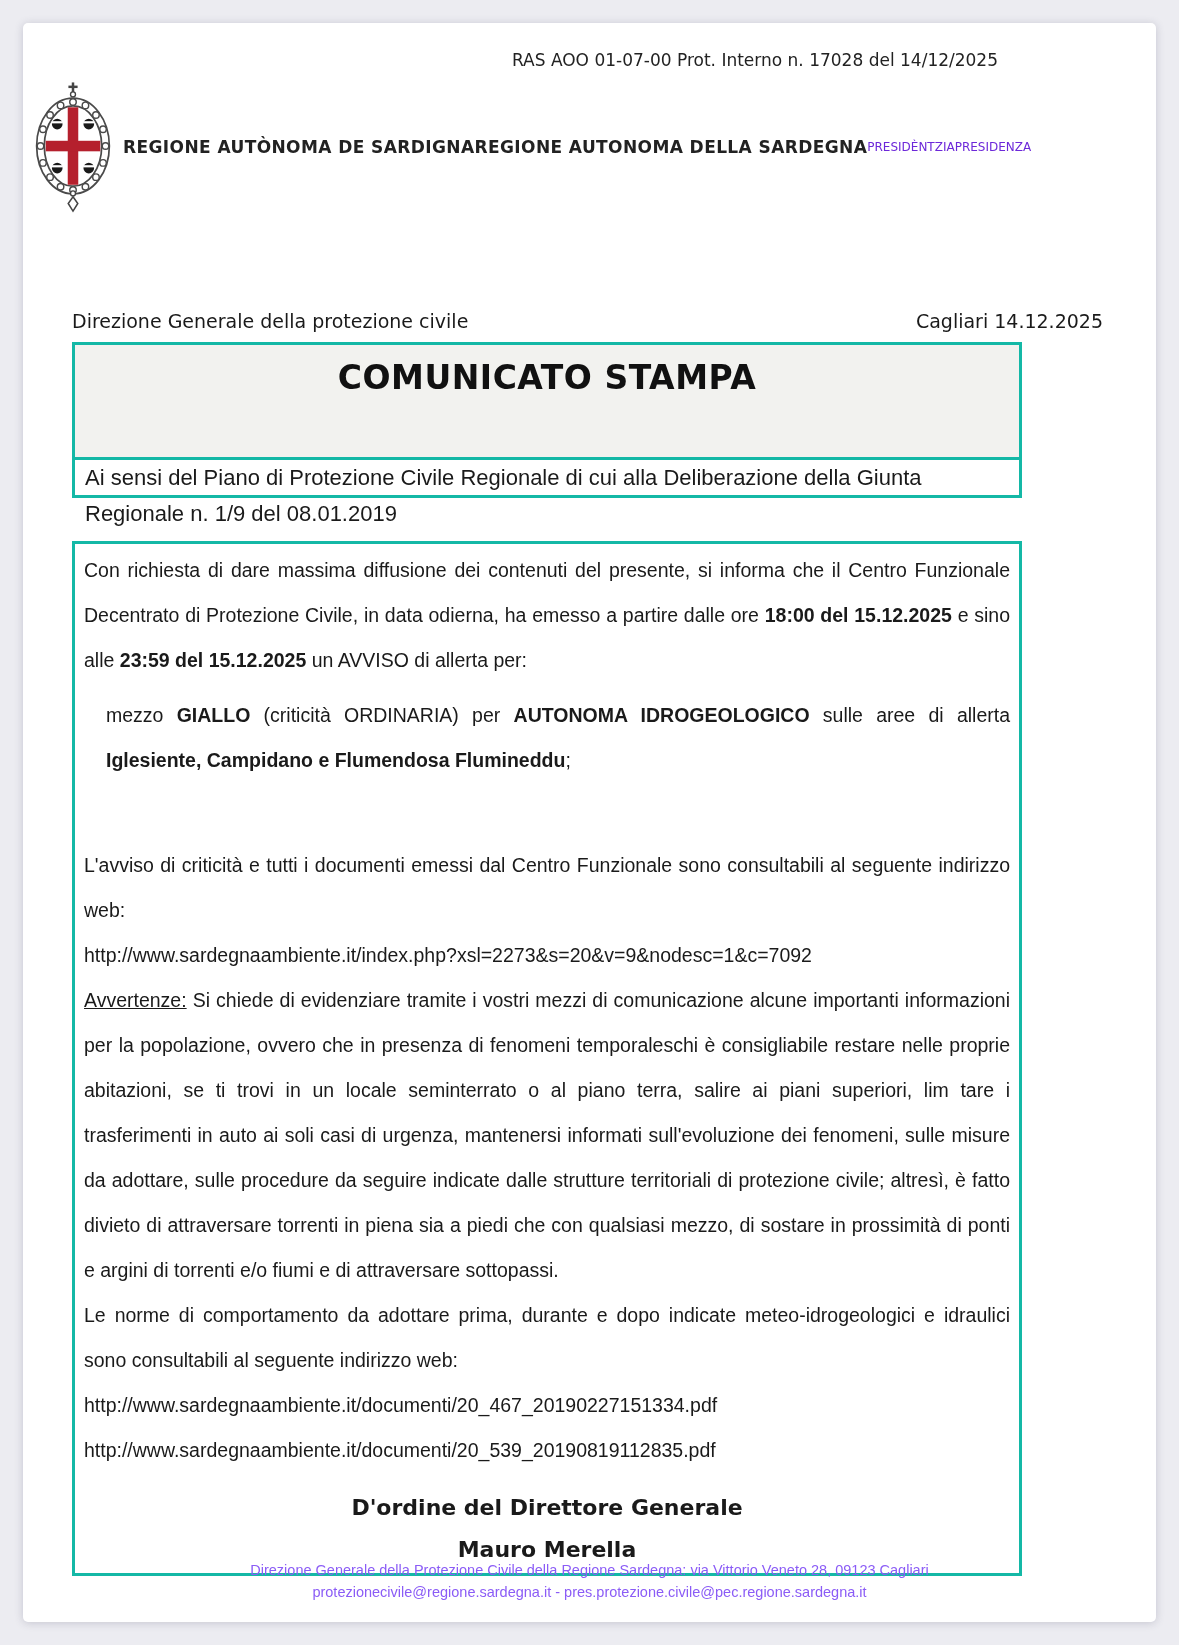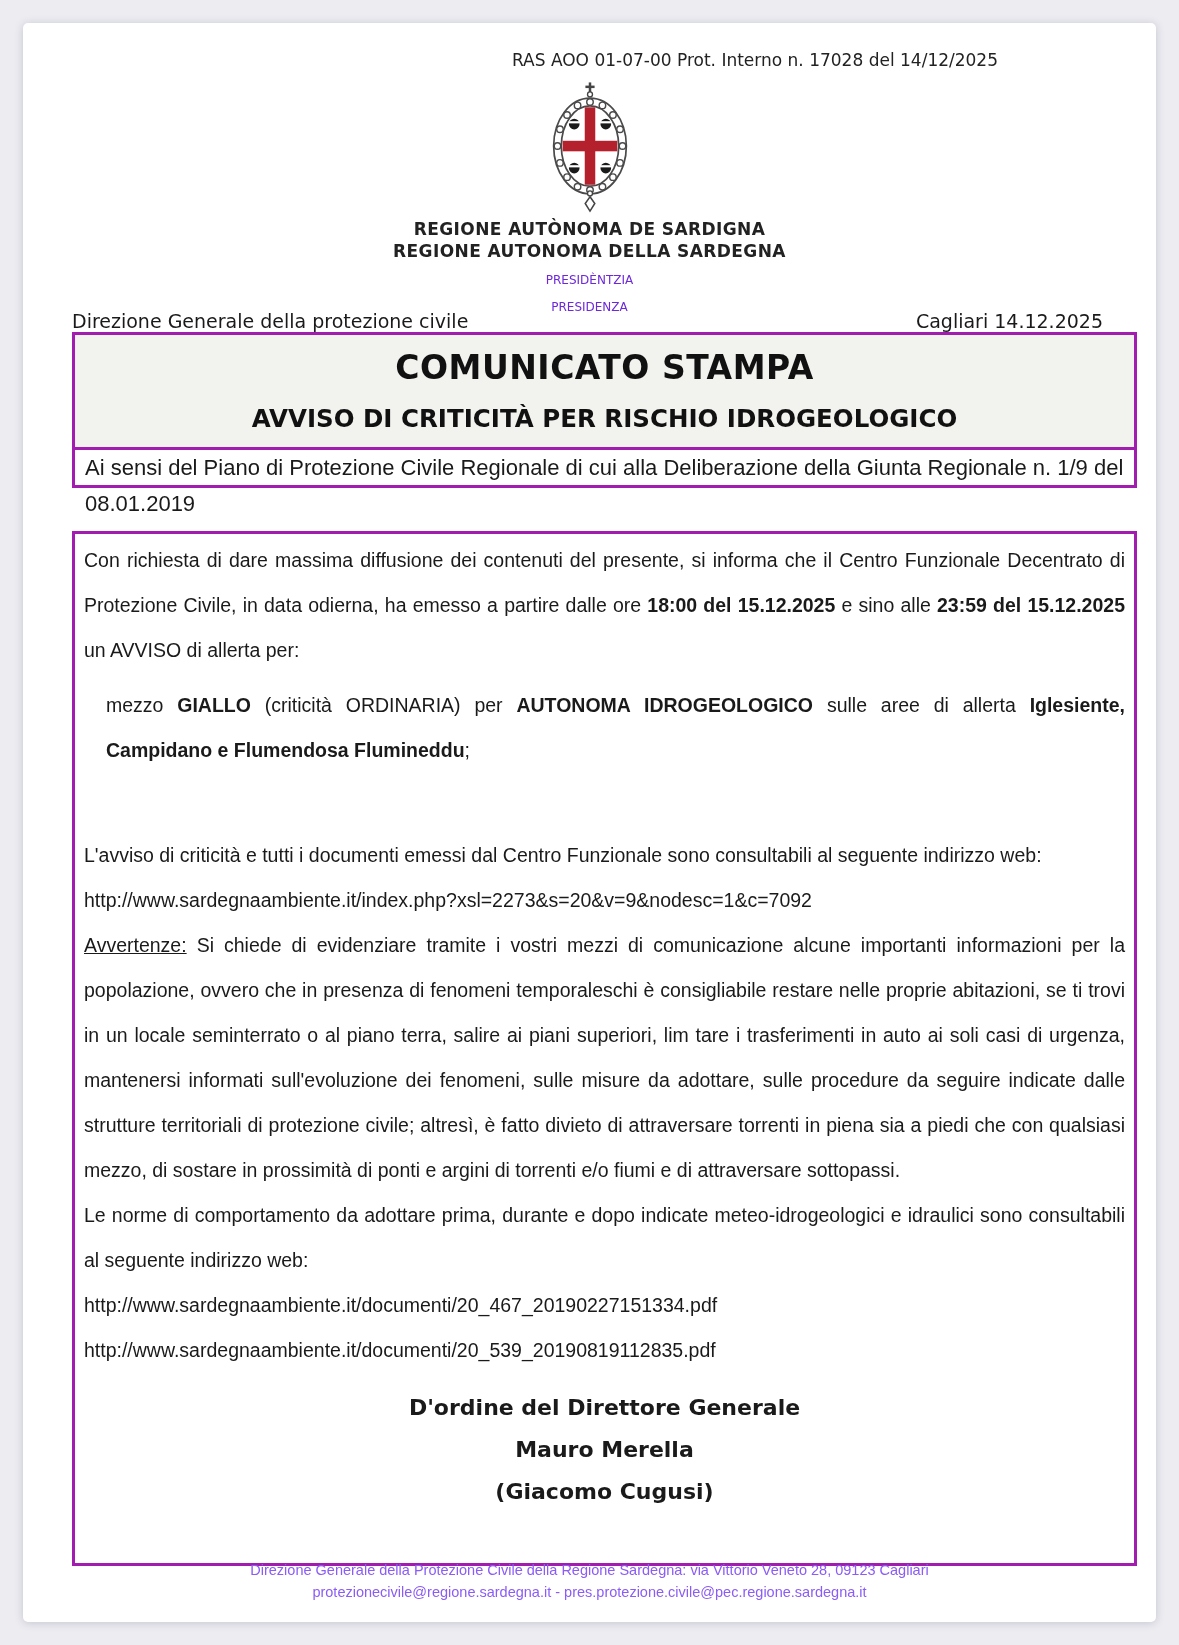--- a/index.html
+++ b/index.html
@@ -15,40 +15,40 @@
     background:#ffffff;border-radius:5px;
     box-shadow:0 1px 8px rgba(60,60,90,0.22);
   }
   .protocol{
     position:absolute;top:27px;left:0;right:158px;
     text-align:right;font-size:17px;font-family:"DejaVu Sans", sans-serif;
     color:#222;
   }
   .masthead{
     position:absolute;top:58px;left:0;width:100%;
-    display:flex;flex-direction:column;align-items:center;
+    display:flex;flex-direction:row;align-items:center;
   }
   .emblem{width:100px;height:132px;}
   .org-name{
     font-family:"DejaVu Sans", sans-serif;font-weight:bold;
     font-size:17px;letter-spacing:.4px;line-height:22px;color:#222;
   }
   .org-dept{
     font-family:"DejaVu Sans", sans-serif;font-size:12px;
     line-height:27px;color:#6d28d9;
   }
   .m-gap{height:5px;}
   .header-row{
     position:absolute;top:287px;left:49px;width:1031px;
     display:flex;justify-content:space-between;
     font-size:19px;font-family:"DejaVu Sans", sans-serif;
   }
   .box{
-    position:absolute;left:49px;width:1065px;
-    border:3px solid #a21caf;box-sizing:border-box;background:#fff;
+    position:absolute;left:49px;width:950px;
+    border:3px solid #14b8a6;box-sizing:border-box;background:#fff;margin-top:10px;
   }
   .title-box{top:309px;height:136px;background:#f2f2ef;text-align:center;}
   .doc-title{
     font-family:"DejaVu Sans", sans-serif;font-weight:bold;
     font-size:33px;margin-top:13px;letter-spacing:.5px;color:#111;
   }
   .doc-subtitle{
     font-family:"DejaVu Sans", sans-serif;font-weight:bold;
     font-size:24.5px;margin-top:17px;color:#111;
   }
@@ -137,21 +137,20 @@
     <div class="org-dept">PRESIDENZA</div>
   </div>
 
   <div class="header-row">
     <span>Direzione Generale della protezione civile</span>
     <span>Cagliari 14.12.2025</span>
   </div>
 
   <div class="box title-box">
     <div class="doc-title">COMUNICATO STAMPA</div>
-    <div class="doc-subtitle">AVVISO DI CRITICITÀ PER RISCHIO IDROGEOLOGICO</div>
   </div>
 
   <div class="box ref-box">
     <span>Ai sensi del Piano di Protezione Civile Regionale di cui alla Deliberazione della Giunta Regionale n. 1/9 del 08.01.2019</span>
   </div>
 
   <div class="box main-box">
 
     <p class="p-intro"><span>Con richiesta di dare massima diffusione dei contenuti del presente, si informa che il Centro Funzionale Decentrato di Protezione Civile, in data odierna, ha emesso a partire dalle ore </span><b>18:00 del 15.12.2025</b><span> e sino alle </span><b>23:59 del 15.12.2025</b><span> un AVVISO di allerta per:</span></p>
 

